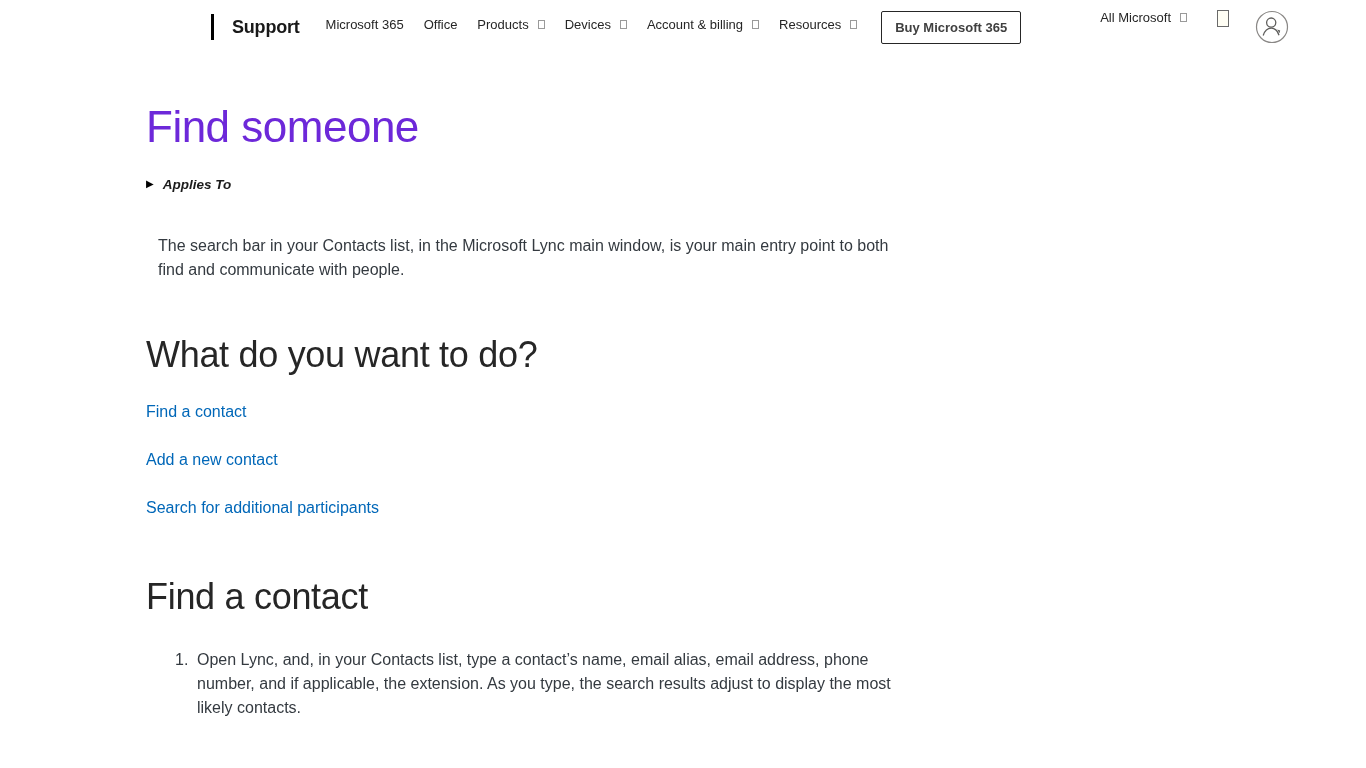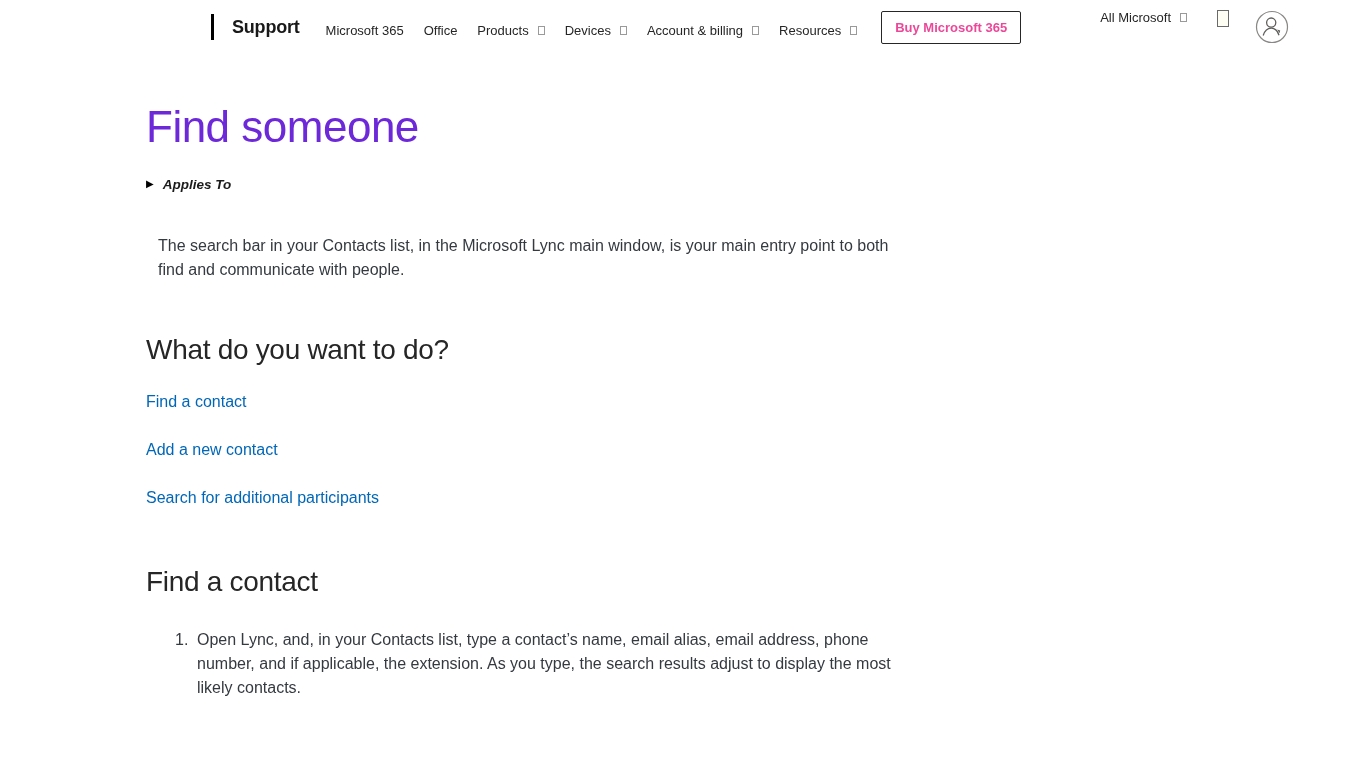--- a/index.html
+++ b/index.html
@@ -26,21 +26,21 @@
     margin-right: 18px;
   }
   .brand {
     font-size: 18px;
     font-weight: 700;
     color: #191919;
     margin-right: 16px;
     letter-spacing: -0.2px;
     text-decoration: none;
   }
-  .nav { display: flex; align-items: flex-end; }
+  .nav { display: flex; align-items: flex-start; }
   .nav-item {
     display: inline-flex;
     align-items: center;
     font-size: 13px;
     color: #262626;
     text-decoration: none;
     padding: 6px 10px;
     white-space: nowrap;
   }
   .sq {
@@ -51,21 +51,21 @@
   }
   .buy-btn {
     display: inline-block;
     margin-left: 14px;
     padding: 8px 13px;
     border: 1px solid #262626;
     border-radius: 2px;
     background: #fff;
     font-size: 13px;
     font-weight: 700;
-    color: #ec4899;
+    color: #404040;
     white-space: nowrap;
     cursor: pointer;
     font-family: "Liberation Sans", sans-serif;
   }
   .header-spacer { flex: 1; }
   .right-group { display: flex; align-items: flex-start; }
   .all-ms {
     display: inline-flex;
     align-items: center;
     font-size: 13px;
@@ -120,21 +120,21 @@
     color: #1b1b1b;
   }
   .para {
     margin-top: 42px;
     font-size: 16px;
     line-height: 24px;
     color: #343a40;
     margin-left: 12px;
   }
   .h2 {
-    font-size: 28px;
+    font-size: 36px;
     font-weight: 300;
     color: #262626;
     letter-spacing: -0.3px;
   }
   .h2-what { margin-top: 52px; }
   .h2-find { margin-top: 56px; }
   .link-list { margin-top: 14px; }
   .task-link {
     display: block;
     margin-top: 24px;

